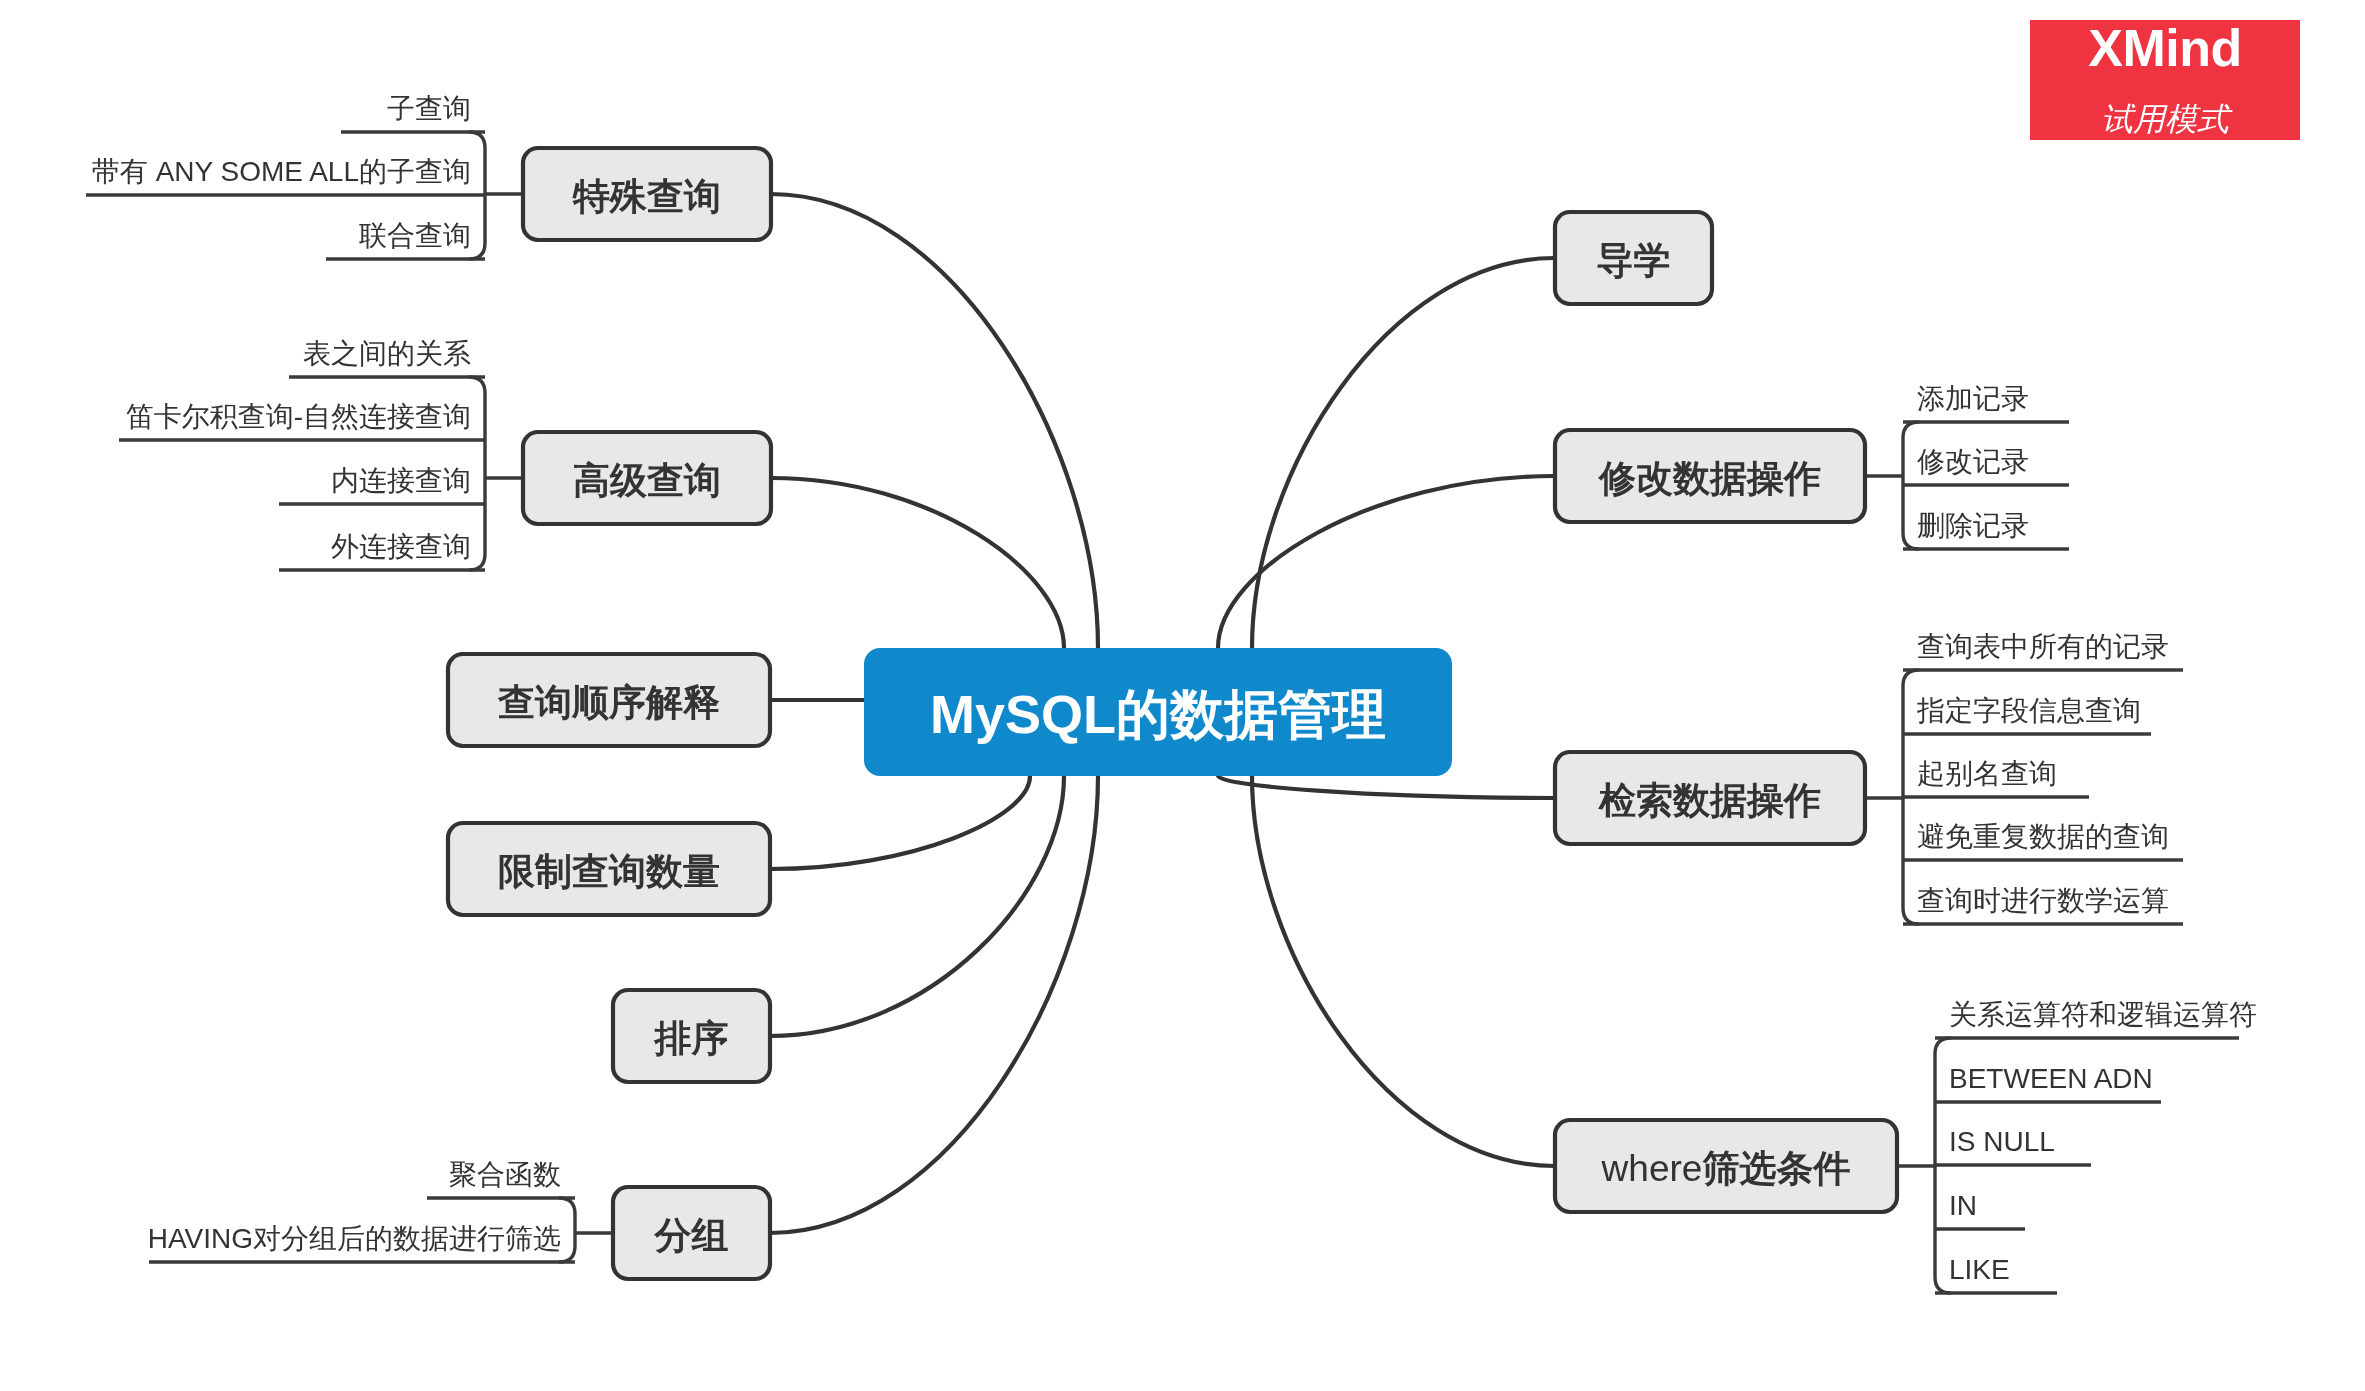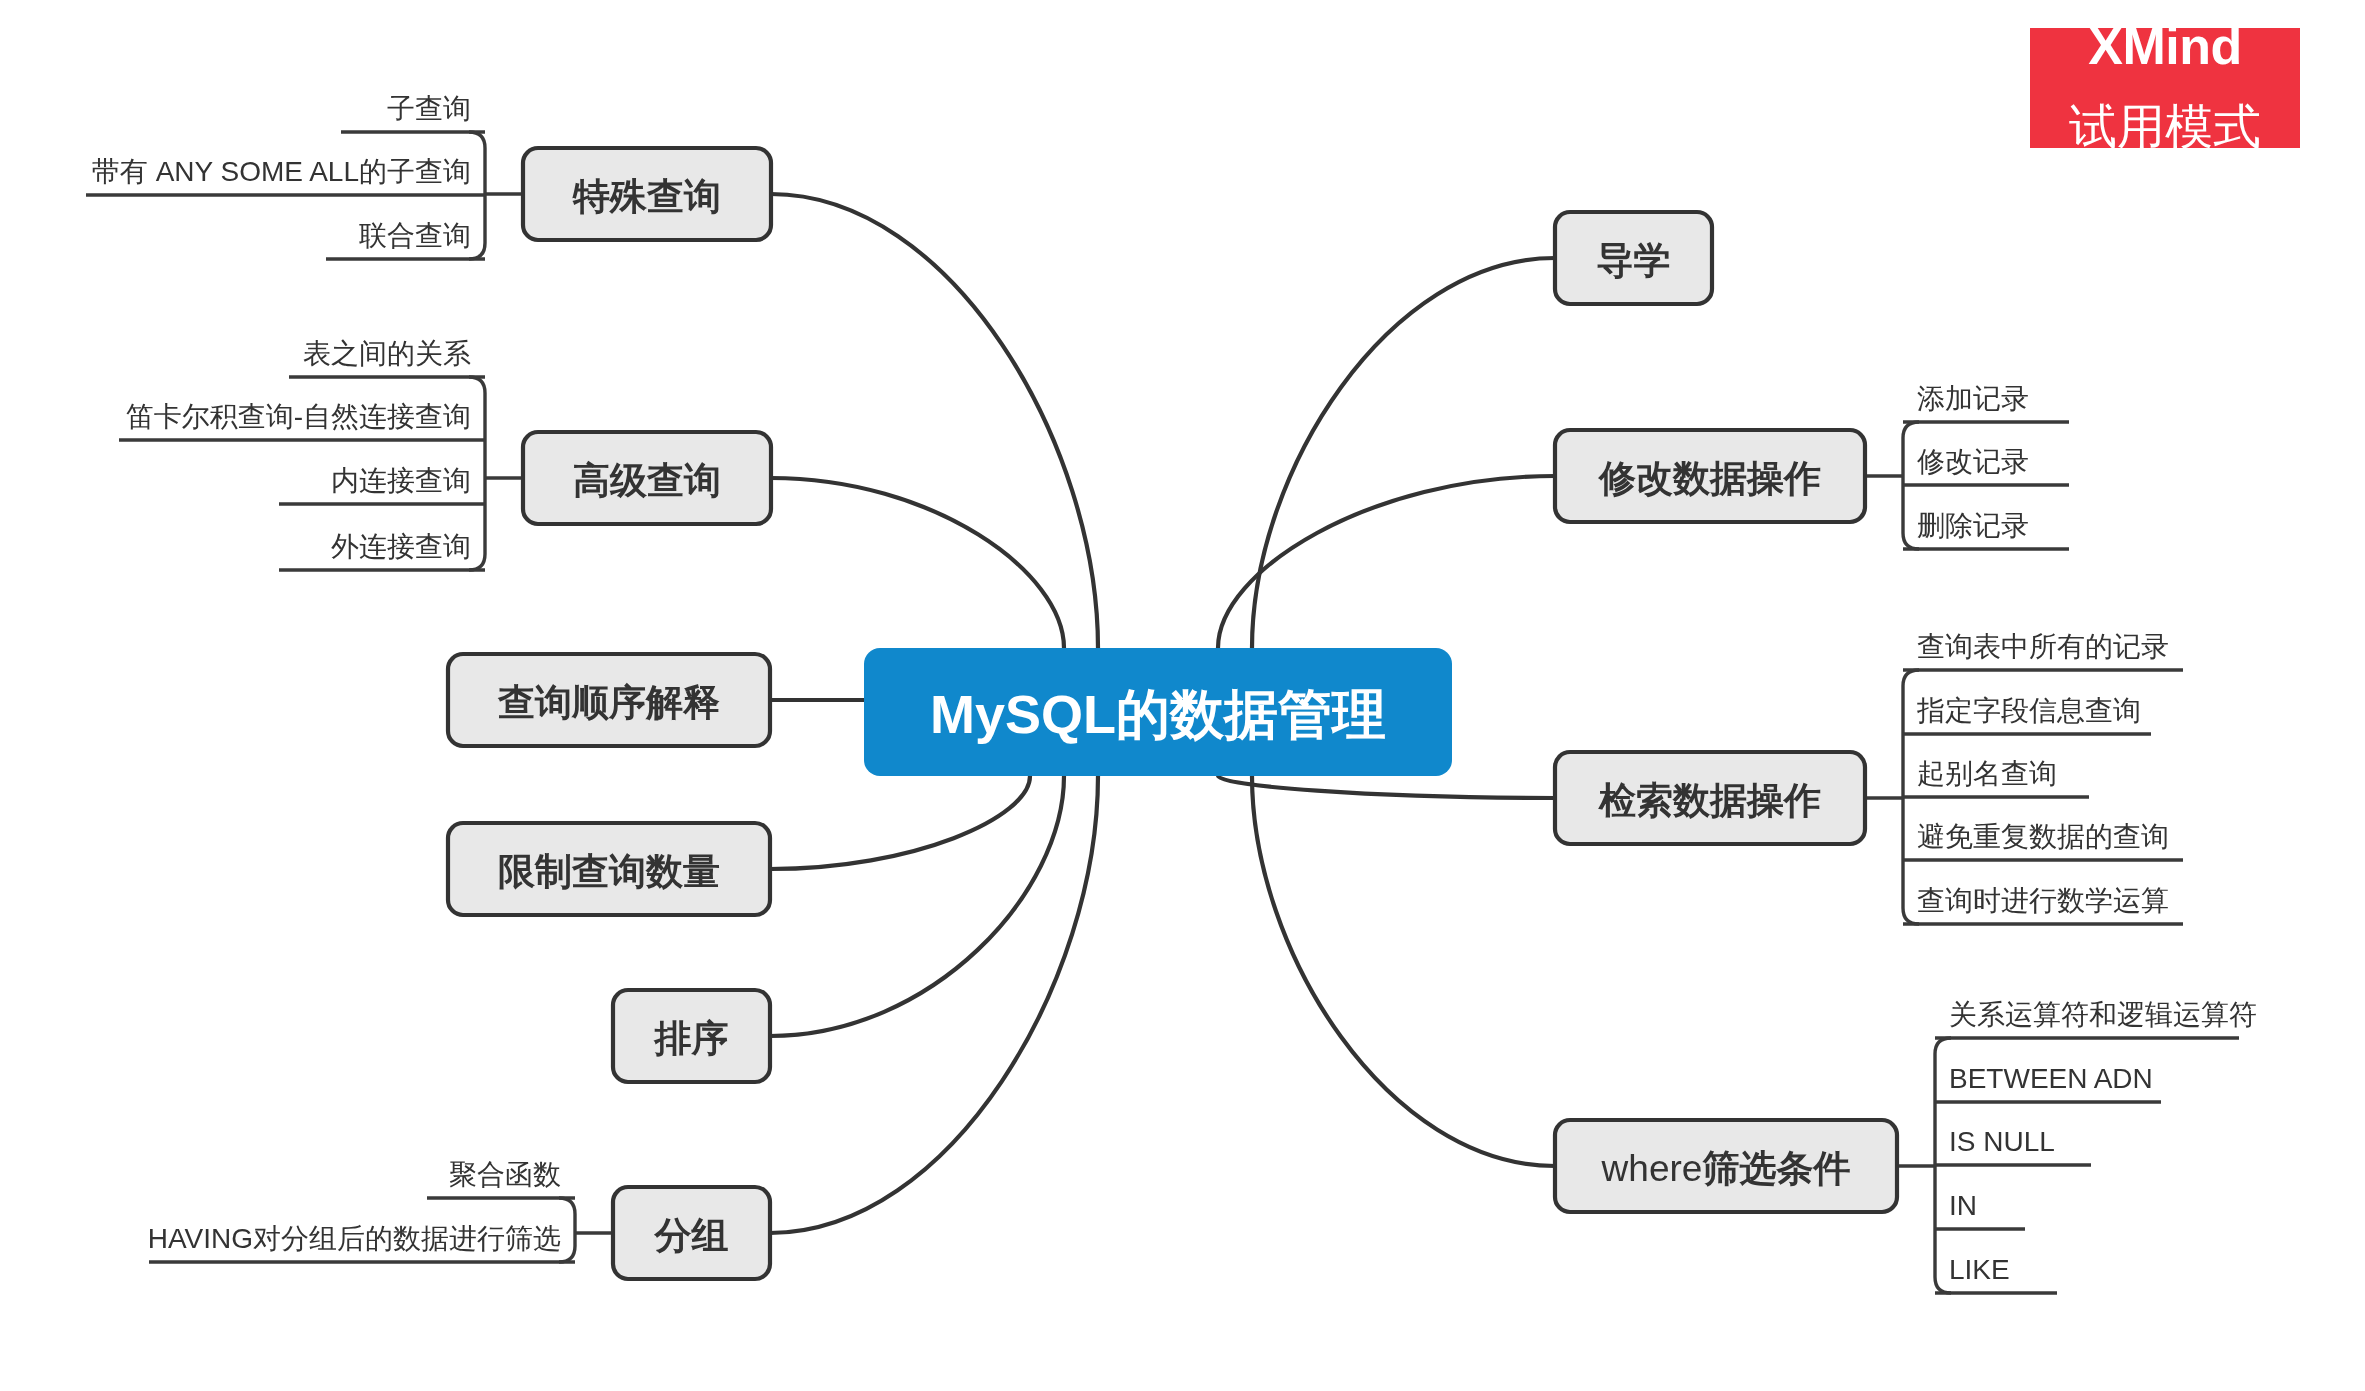--- a/index.html
+++ b/index.html
@@ -85,24 +85,25 @@
   }
   .watermark-title {
     color: #ffffff;
     font-size: 52px;
     font-weight: bold;
     line-height: 1.05;
     letter-spacing: -0.5px;
   }
   .watermark-sub {
     color: #ffffff;
-    font-size: 48px;
+    font-size: 32px;
     font-weight: normal;
     line-height: 1.25;
     margin-top: 24px;
+    font-style: italic;
   }
 </style>
 </head>
 <body>
 
 <div id="map-root">
   <svg class="mindmap" viewBox="0 0 2365 1391" xmlns="http://www.w3.org/2000/svg">
     <g id="connectors">
         <path d="M 771 194 C 950.85 194, 1098 443.7, 1098 648" class="connector"></path>
         <path d="M 771 478 C 932.15 478, 1064 571.5, 1064 648" class="connector"></path>
@@ -258,17 +259,17 @@
           <rect x="1555" y="1120" width="342" height="92" rx="15" ry="15" class="branch-box"></rect>
           <text x="1726" y="1168" class="branch-label" text-anchor="middle" font-size="37"><tspan font-weight="normal">where</tspan><tspan font-weight="bold">筛选条件</tspan></text>
         </g>
       </g>
     <g id="central">
         <rect x="864" y="648" width="588" height="128" rx="16" ry="16" class="central-box"></rect>
         <text x="1158" y="714" class="central-label">MySQL的数据管理</text>
       </g>
   </svg>
 
-  <div class="watermark" id="watermark" style="left: 2030px; top: 28px; width: 270px; height: 120px; background: rgb(239, 51, 64);">
+  <div class="watermark" id="watermark" style="left: 2030px; top: 20px; width: 270px; height: 120px; background: rgb(239, 51, 64);">
     <div class="watermark-title">XMind</div>
     <div class="watermark-sub">试用模式</div>
   </div>
 </div>
 
 </body></html>

